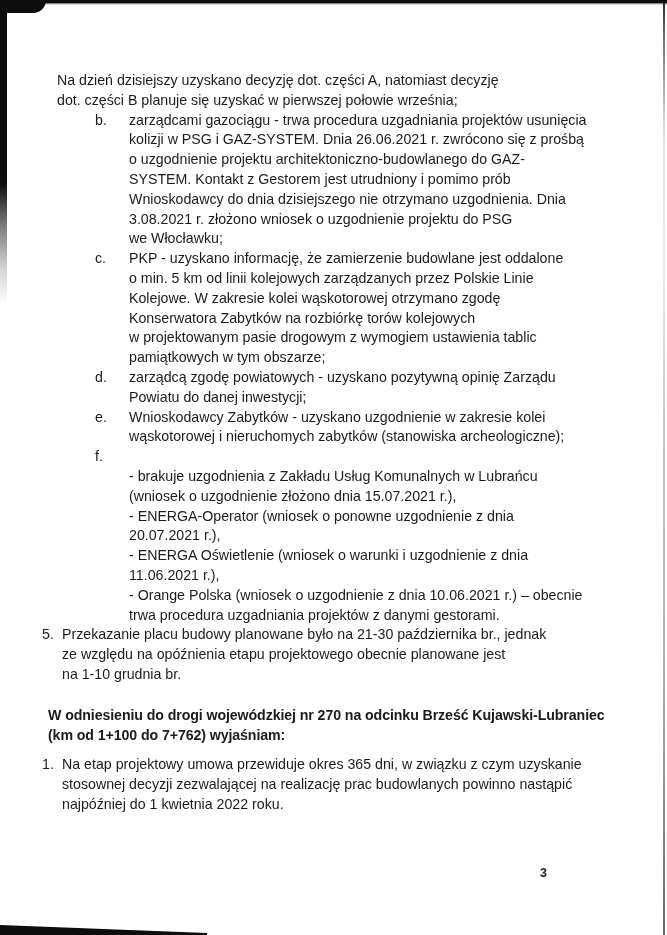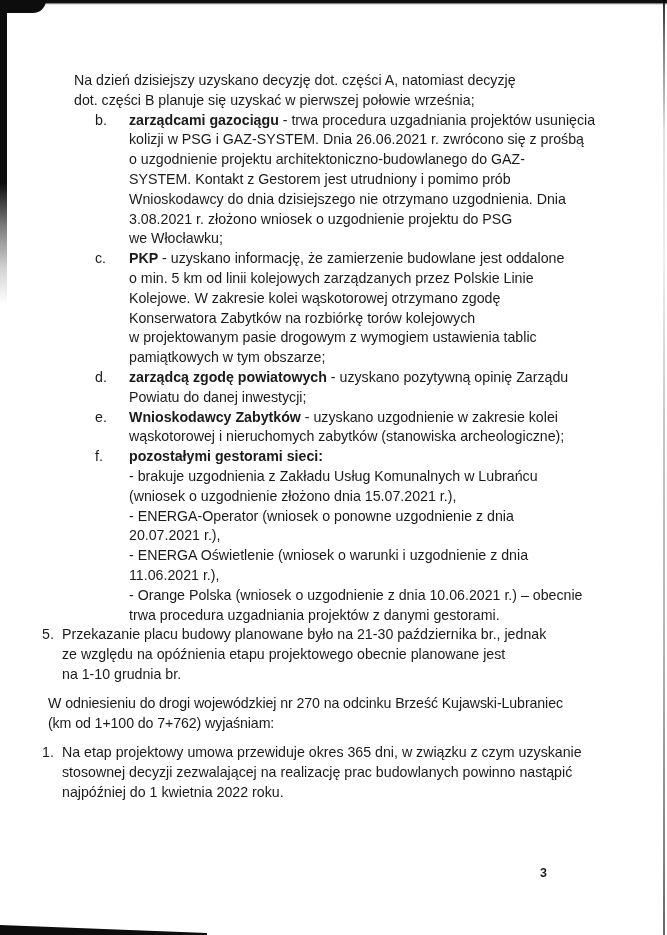--- a/index.html
+++ b/index.html
@@ -47,34 +47,34 @@
     clip-path: polygon(0 10%, 100% 82%, 100% 100%, 0 100%);
   }
 
   
   .content {
     position: absolute;
     top: 71px; left: 0; right: 14px;
   }
   .txt, .para, .lead { white-space: pre-wrap; }
 
-  .block-intro { padding-left: 74px; }
+  .block-intro { padding-left: 57px; }
 
   .li { position: relative; }
   .li .marker { position: absolute; }
   .li-letter { padding-left: 129px; }
   .li-letter .marker { left: 95px; }
   .li-num { padding-left: 62px; }
   .li-num .marker { left: 42px; }
 
-  .lead { font-weight: 700; margin-top: 36px; }
+  .lead { font-weight: 400; margin-top: 36px; }
 
   .para {
-    margin: 9px 0 0 48px;
-    font-weight: 400;
+    margin: 21px 0 0 48px;
+    font-weight: 700;
     letter-spacing: -0.1px;
   }
   .li-num-last { margin-top: 10px; }
 
   .page-number {
     position: absolute;
     top: 864px; left: 540px;
     font-size: 12.5px;
     font-weight: 700;
     color: #1b1b1b;
@@ -110,21 +110,21 @@
 Konserwatora Zabytków na rozbiórkę torów kolejowych
 w projektowanym pasie drogowym z wymogiem ustawienia tablic
 pamiątkowych w tym obszarze;</span></div>
 
     <div class="li li-letter"><span class="marker">d.</span><span class="lead">zarządcą zgodę powiatowych</span><span class="txt"> - uzyskano pozytywną opinię Zarządu
 Powiatu do danej inwestycji;</span></div>
 
     <div class="li li-letter"><span class="marker">e.</span><span class="lead">Wnioskodawcy Zabytków</span><span class="txt"> - uzyskano uzgodnienie w zakresie kolei
 wąskotorowej i nieruchomych zabytków (stanowiska archeologiczne);</span></div>
 
-    <div class="li li-letter"><span class="marker">f.</span><span class="lead">pozostałymi gestorami sieci:</span><span class="txt">
+    <div class="li li-letter"><span class="marker">f.</span><span class="txt">
 - brakuje uzgodnienia z Zakładu Usług Komunalnych w Lubrańcu
 (wniosek o uzgodnienie złożono dnia 15.07.2021 r.),
 - ENERGA-Operator (wniosek o ponowne uzgodnienie z dnia
 20.07.2021 r.),
 - ENERGA Oświetlenie (wniosek o warunki i uzgodnienie z dnia
 11.06.2021 r.),
 - Orange Polska (wniosek o uzgodnienie z dnia 10.06.2021 r.) – obecnie
 trwa procedura uzgadniania projektów z danymi gestorami.</span></div>
 
     <div class="li li-num"><span class="marker">5.</span><span class="txt">Przekazanie placu budowy planowane było na 21-30 października br., jednak

